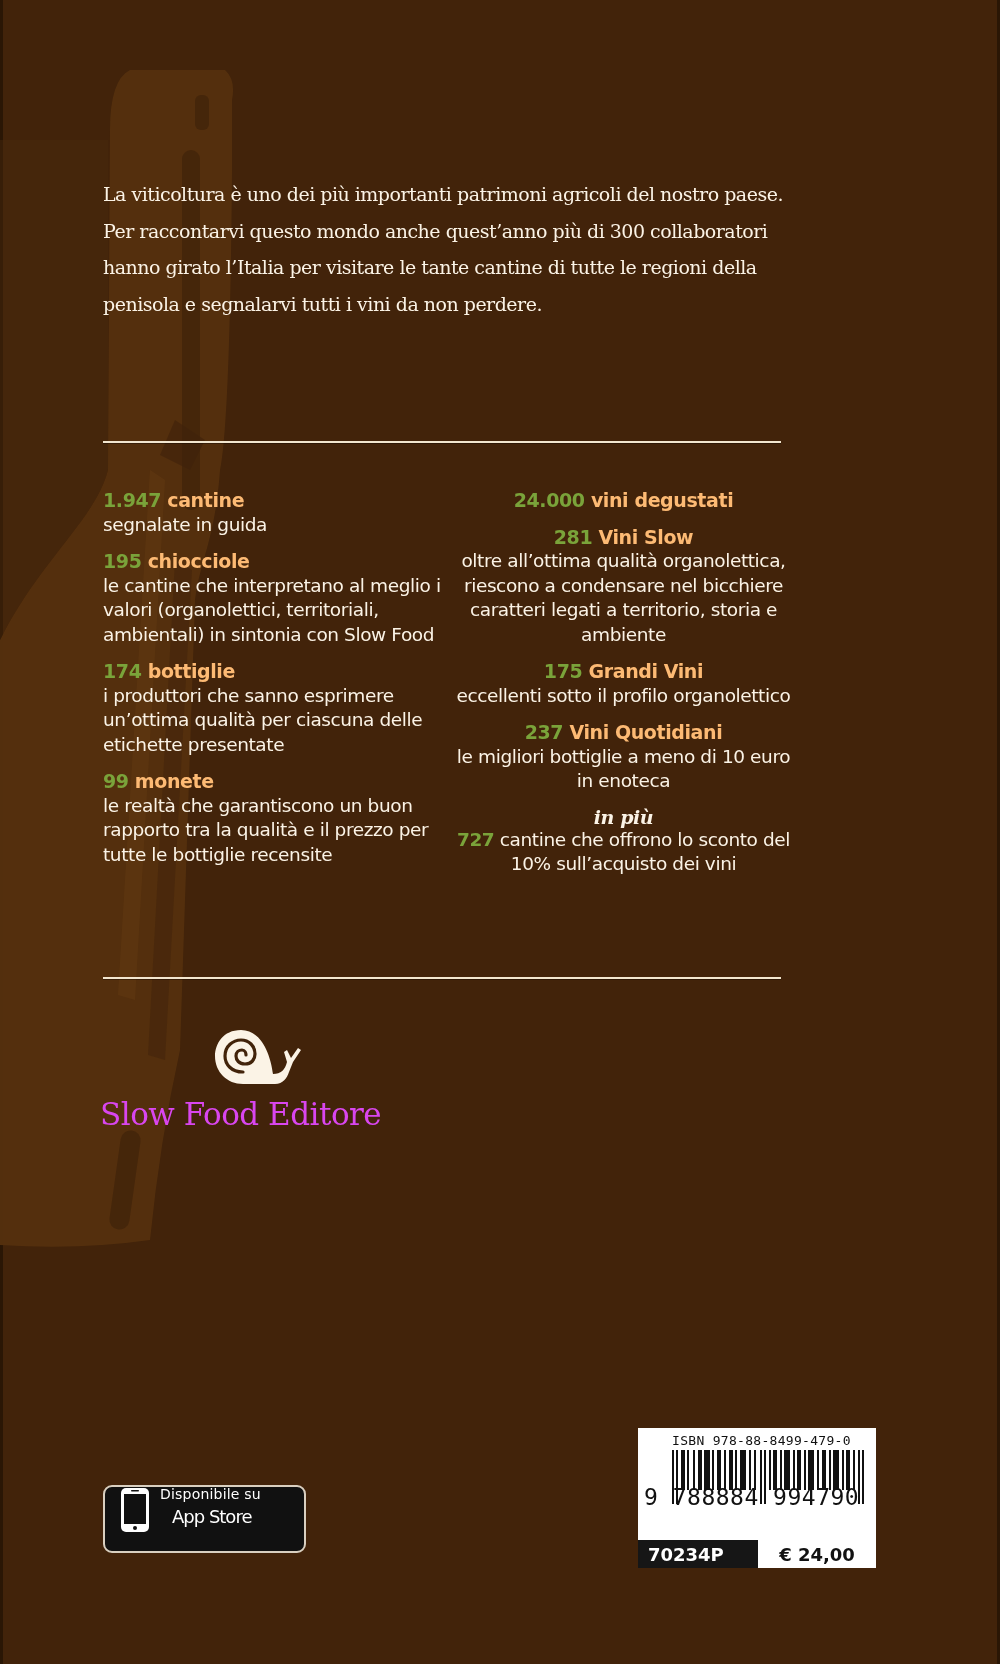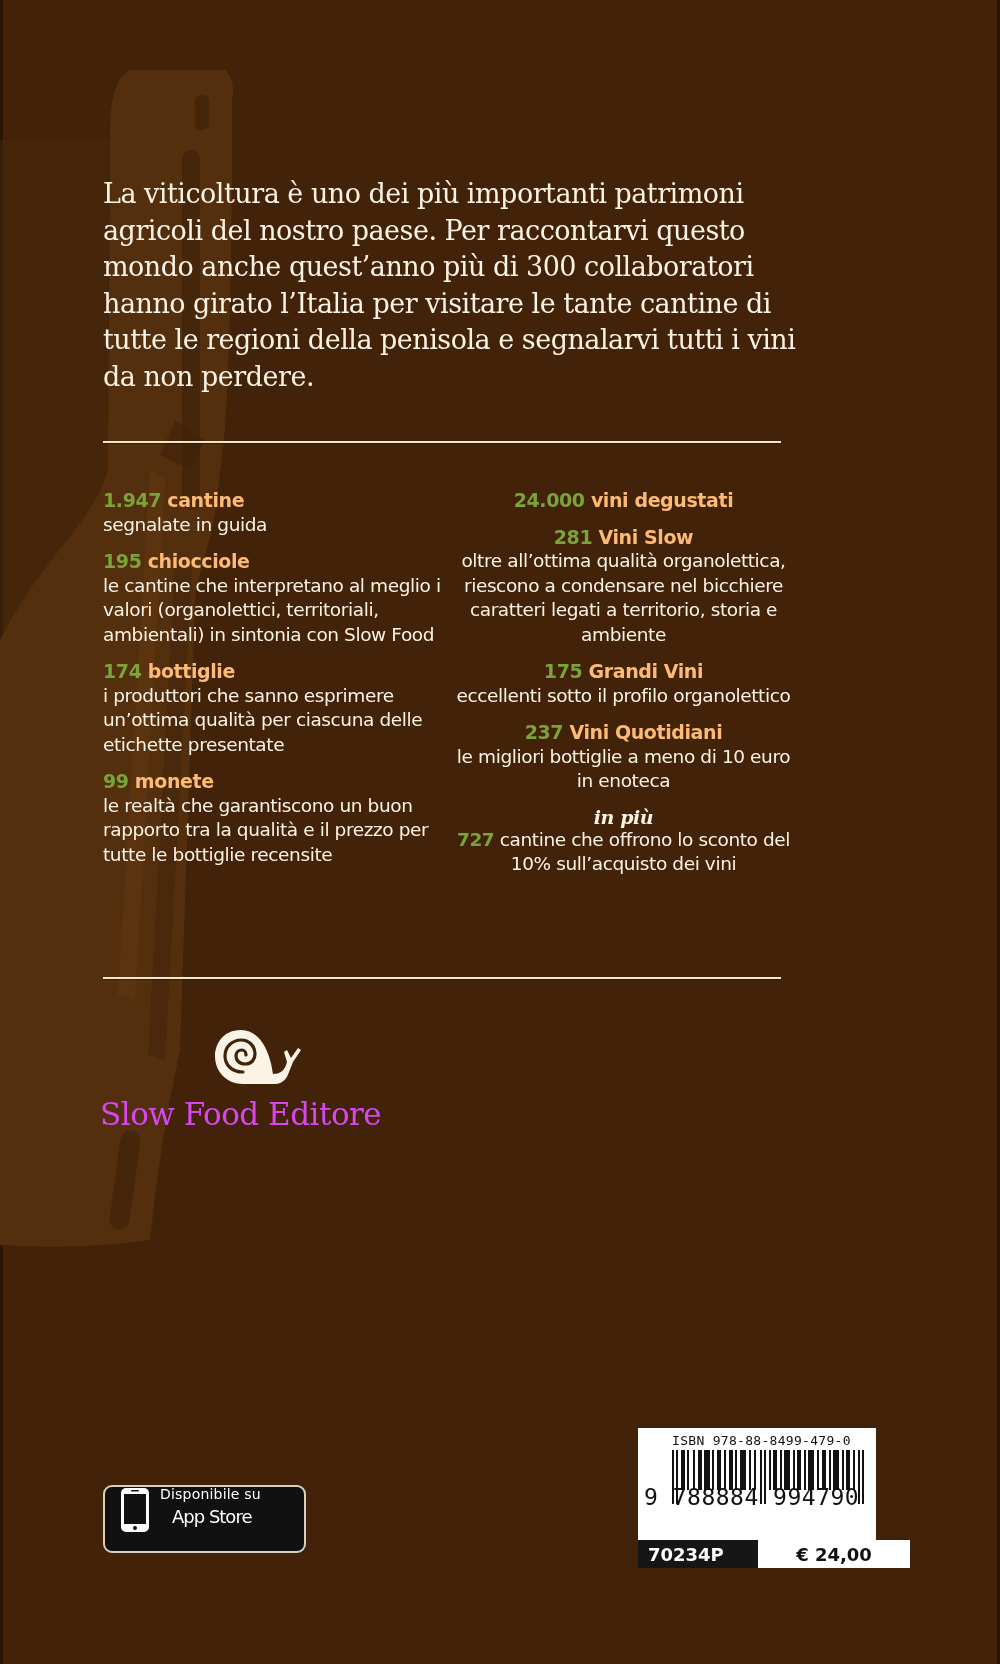--- a/index.html
+++ b/index.html
@@ -17,21 +17,21 @@
     border-left: 3px solid #2a1605;
     border-right: 3px solid #2a1605;
   }
   .bottle {
     position: absolute; left: 0; top: 0; width: 1000px; height: 1664px;
     pointer-events: none;
   }
   .intro {
     position: absolute; left: 103px; top: 176px; width: 700px;
     font-family: "DejaVu Serif", serif;
-    font-size: 27px; line-height: 36.5px;
+    font-size: 19px; line-height: 36.5px;
     color: #fbf3e6;
     letter-spacing: -0.5px;
   }
   .rule {
     position: absolute; left: 103px; width: 678px; height: 2px;
     background: #f3e6cf;
     box-shadow: 0 1px 0 rgba(0,0,0,0.3);
   }
   .rule.top { top: 441px; }
   .rule.bottom { top: 977px; }
@@ -84,21 +84,21 @@
   }
   .bars { position: absolute; left: 34px; top: 22px; width: 194px; height: 54px; }
   .digits {
     position: absolute; left: 6px; top: 56px;
     font-family: "DejaVu Sans Mono", monospace; font-size: 23px; color: #111;
     letter-spacing: 0.5px;
     white-space: pre;
     background: transparent;
   }
   .codebar {
-    position: absolute; left: 638px; top: 1540px; width: 272px; height: 28px;
+    position: absolute; left: 638px; top: 1540px; width: 238px; height: 28px;
     display: flex;
   }
   .code {
     width: 120px; background: #161616; color: #fff; font-weight: bold;
     font-size: 18px; display: flex; align-items: center; padding-left: 10px;
   }
   .price {
     flex: 1; background: #fff; color: #111; font-weight: bold;
     font-size: 18px; display: flex; align-items: center; justify-content: center;
   }

